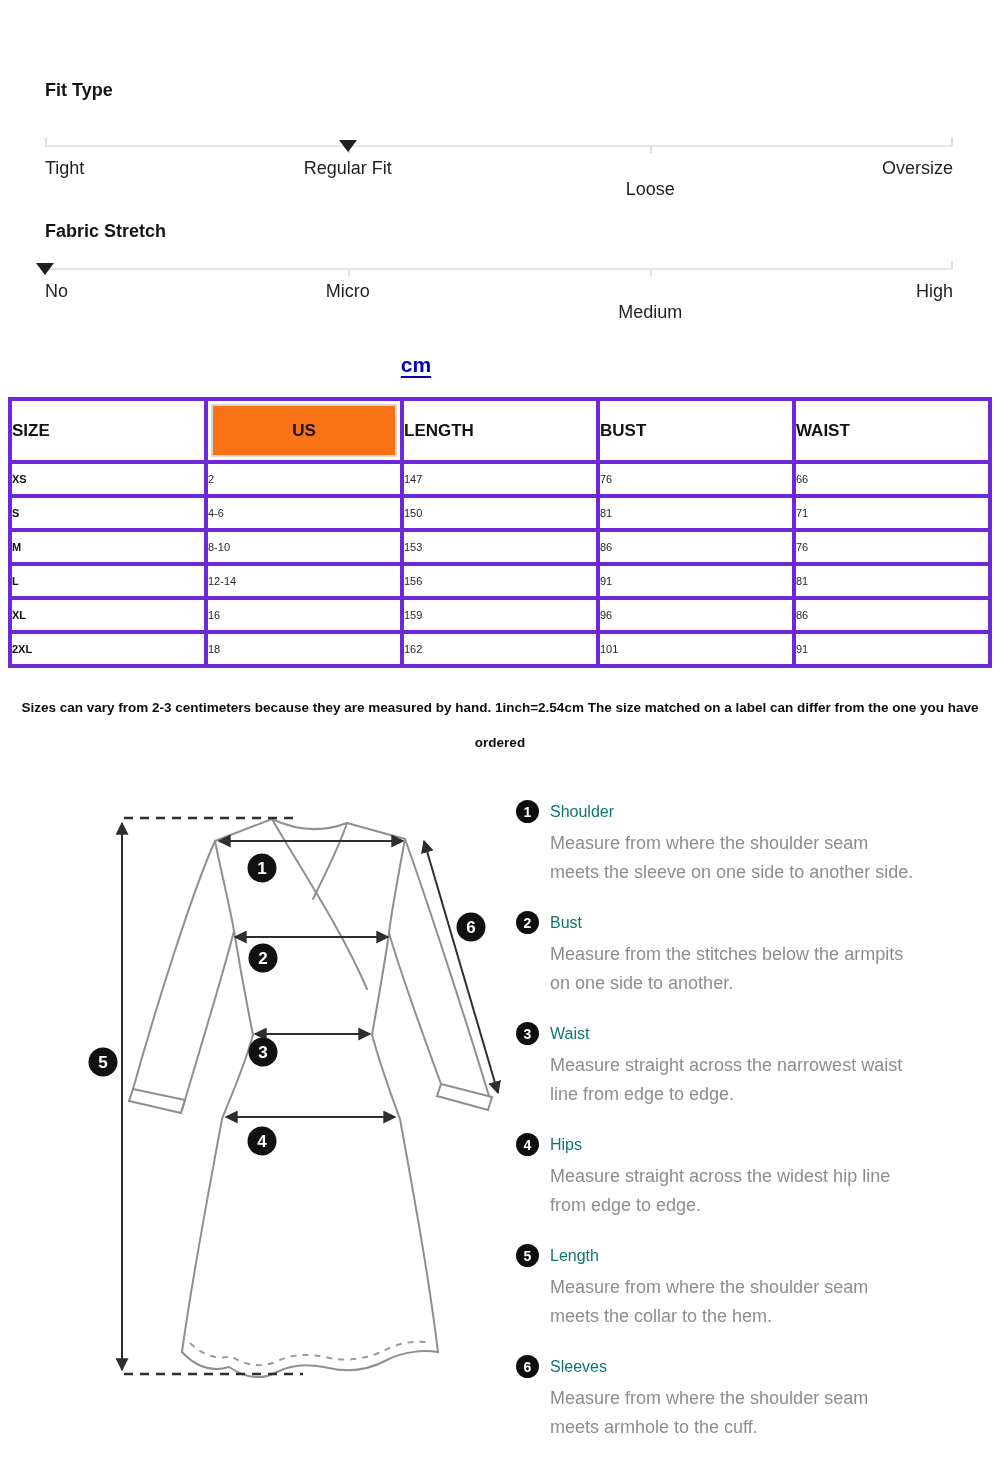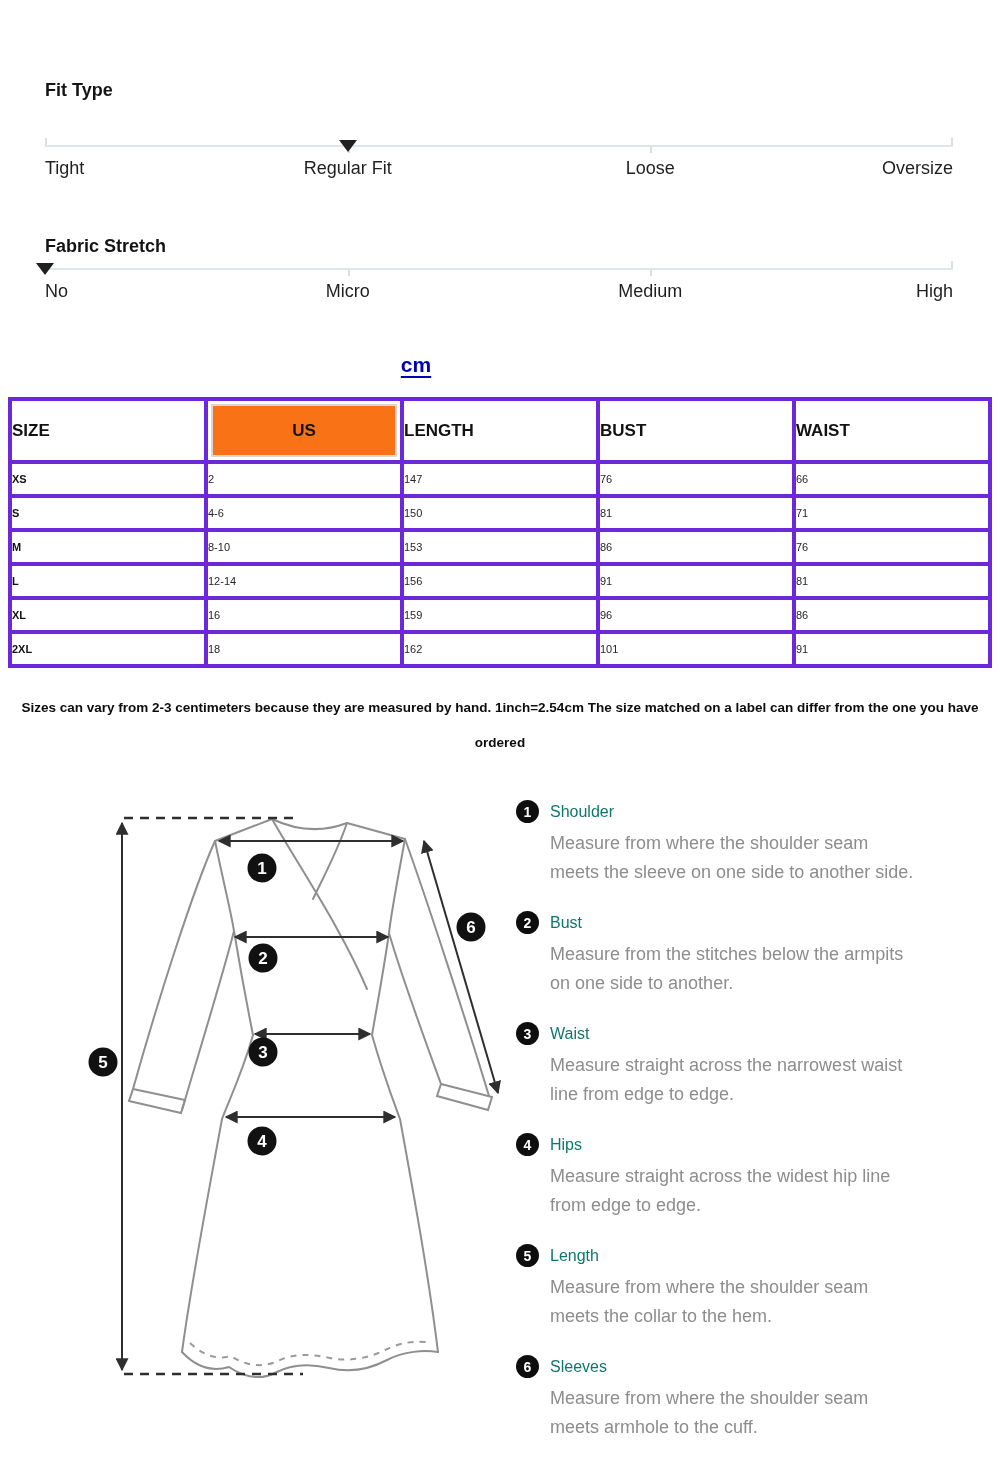--- a/index.html
+++ b/index.html
@@ -13,21 +13,21 @@
   .track { position:absolute; top:6px; left:0; width:100%; height:2px; background:#e1e5e9; }
   .tick { position:absolute; width:2px; background:#d9dee2; }
   .tick.end { top:-7px; height:7px; }
   .tick.mid { top:2px; height:6px; }
   .marker { position:absolute; top:-5px; width:0; height:0;
             border-left:9px solid transparent; border-right:9px solid transparent;
             border-top:12px solid #1f1f1f; transform:translateX(-50%); }
   .slider-label { position:absolute; top:19px; font-size:18px; color:#1f1f1f; white-space:nowrap; }
   .slider-label.pos-0 { left:0; }
   .slider-label.pos-1 { left:33.333%; transform:translateX(-50%); }
-  .slider-label.pos-2 { left:66.667%; transform:translateX(-50%); }
+  .slider-label.pos-2 { left:66.667%; transform:translateX(-50%);margin-top:21px; }
   .slider-label.pos-3 { right:0; }
 
   .unit-link-wrap { position:absolute; top:353px; left:0; width:832px; text-align:center; }
   .unit-link { font-size:21px; font-weight:700; color:#0000b4; text-decoration:underline;
                text-underline-offset:4px; cursor:pointer; }
 
   table.size-table { position:absolute; top:397px; left:8px; width:984px;
                      border-collapse:collapse; table-layout:fixed; }
   .size-table th, .size-table td { border:4px solid #6d28d9; text-align:left; vertical-align:middle; }
   .size-table th { height:63px; font-size:17px; font-weight:700; color:#121212; position:relative; }
@@ -65,21 +65,21 @@
       <div class="tick mid" style="left:66.667%;"></div>
       <div class="tick end" style="right:0;"></div>
       <div class="marker" style="left:33.333%;"></div>
     </div>
     <span class="slider-label pos-0">Tight</span>
     <span class="slider-label pos-1">Regular Fit</span>
     <span class="slider-label pos-2">Loose</span>
     <span class="slider-label pos-3">Oversize</span>
   </div>
 
-  <div class="section-heading" style="top:236px;text-align:center;">Fabric Stretch</div>
+  <div class="section-heading" style="top:221px;text-align:center;">Fabric Stretch</div>
   <div class="slider" style="top:262px;">
     <div class="track">
       <div class="tick mid" style="left:33.333%;"></div>
       <div class="tick mid" style="left:66.667%;"></div>
       <div class="tick end" style="right:0;"></div>
       <div class="marker" style="left:0;"></div>
     </div>
     <span class="slider-label pos-0">No</span>
     <span class="slider-label pos-1">Micro</span>
     <span class="slider-label pos-2">Medium</span>

